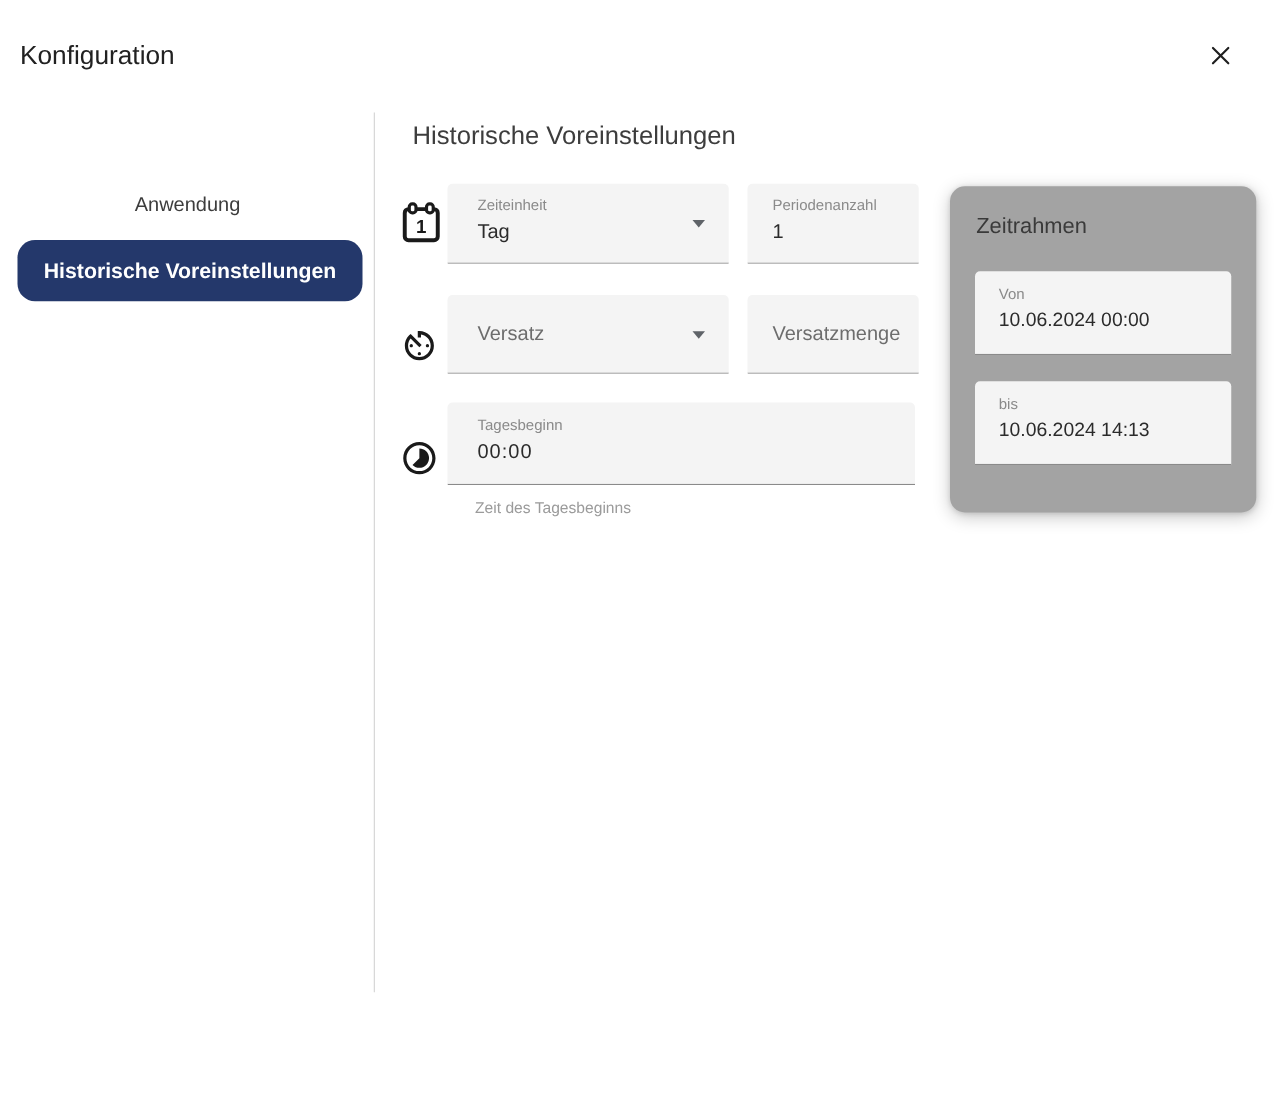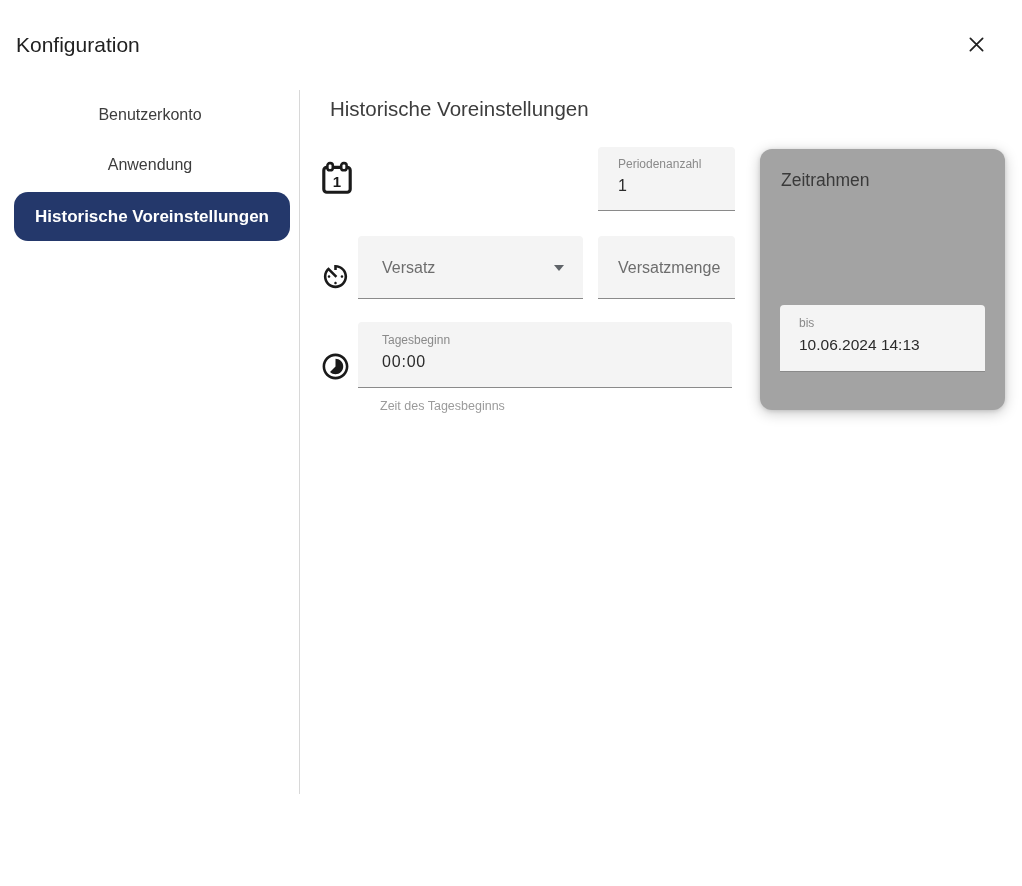--- a/index.html
+++ b/index.html
@@ -44,38 +44,42 @@
 
   <div class="dlg-title">Konfiguration</div>
   <button class="close-btn">
     <span style="display:flex;">
       <svg width="21" height="21" viewBox="0 0 24 24">
           <path d="M5 5 L19 19 M19 5 L5 19" stroke="#202020" stroke-width="2" fill="none" stroke-linecap="round"></path>
         </svg>
     </span>
   </button>
 
-  <div class="side-item" style="top:106px;">Benutzerkonto</div>
   <div class="side-item" style="top:156px;">Anwendung</div>
   <div class="side-pill">
     <span>Historische Voreinstellungen</span>
   </div>
   <div class="v-divider"></div>
 
   <div class="content-heading">Historische Voreinstellungen</div>
 
   <span class="row-icon" style="left:319px;top:160px;">
     <svg width="36" height="38" viewBox="0 0 24 24" fill="none">
       <rect x="3.2" y="4.2" width="17.6" height="16.6" rx="2" stroke="#1a1a1a" stroke-width="2.1"></rect>
       <rect x="5.6" y="1.4" width="3.6" height="4.8" rx="1.6" fill="#fff" stroke="#1a1a1a" stroke-width="1.7"></rect>
       <rect x="14.8" y="1.4" width="3.6" height="4.8" rx="1.6" fill="#fff" stroke="#1a1a1a" stroke-width="1.7"></rect>
       <text x="12" y="17" text-anchor="middle" font-size="10" font-weight="bold" fill="#1a1a1a" font-family="Liberation Sans, sans-serif">1</text>
     </svg>
   </span>
 
+  <div class="ffield" style="left:358px;top:147px;width:225px;height:64px;">
+    <span class="flabel" style="left:24px;top:10px;">Zeiteinheit</span>
+    <span class="fvalue" style="left:24px;top:30px;">Tag</span>
+    <span class="chevron" style="right:19px;top:29px;"></span>
+  </div>
 
   <div class="ffield" style="left:598px;top:147px;width:137px;height:64px;">
     <span class="flabel" style="left:20px;top:10px;">Periodenanzahl</span>
     <span class="fvalue" style="left:20px;top:30px;">1</span>
   </div>
 
   <span class="row-icon" style="left:320px;top:261px;">
     <svg width="31" height="31" viewBox="0 0 24 24" fill="#1a1a1a">
       <path d="M11 17c0 .55.45 1 1 1s1-.45 1-1-.45-1-1-1-1 .45-1 1zm0-14v4h2V5.08c3.39.49 6 3.39 6 6.92 0 3.87-3.13 7-7 7s-7-3.13-7-7c0-1.68.59-3.22 1.58-4.42L12 13l1.41-1.41-6.8-6.8v.02C4.42 6.45 3 9.05 3 12c0 4.97 4.02 9 9 9 4.97 0 9-4.03 9-9s-4.03-9-9-9h-1zm7 9c0-.55-.45-1-1-1s-1 .45-1 1 .45 1 1 1 1-.45 1-1zM6 12c0 .55.45 1 1 1s1-.45 1-1-.45-1-1-1-1 .45-1 1z"></path>
     </svg>
@@ -98,20 +102,24 @@
 
   <div class="ffield" style="left:358px;top:322px;width:374px;height:66px;">
     <span class="flabel" style="left:24px;top:11px;">Tagesbeginn</span>
     <span class="fvalue" style="left:24px;top:31px;letter-spacing:0.8px;">00:00</span>
   </div>
   <div class="helper-text">Zeit des Tagesbeginns</div>
 
 
   <div class="time-card">
     <div class="card-title">Zeitrahmen</div>
+    <div class="card-field" style="top:68px;">
+      <span class="flabel">Von</span>
+      <span class="fvalue">10.06.2024 00:00</span>
+    </div>
     <div class="card-field" style="top:156px;">
       <span class="flabel">bis</span>
       <span class="fvalue">10.06.2024 14:13</span>
     </div>
   </div>
 
 
 </div>
 
 </body></html>

